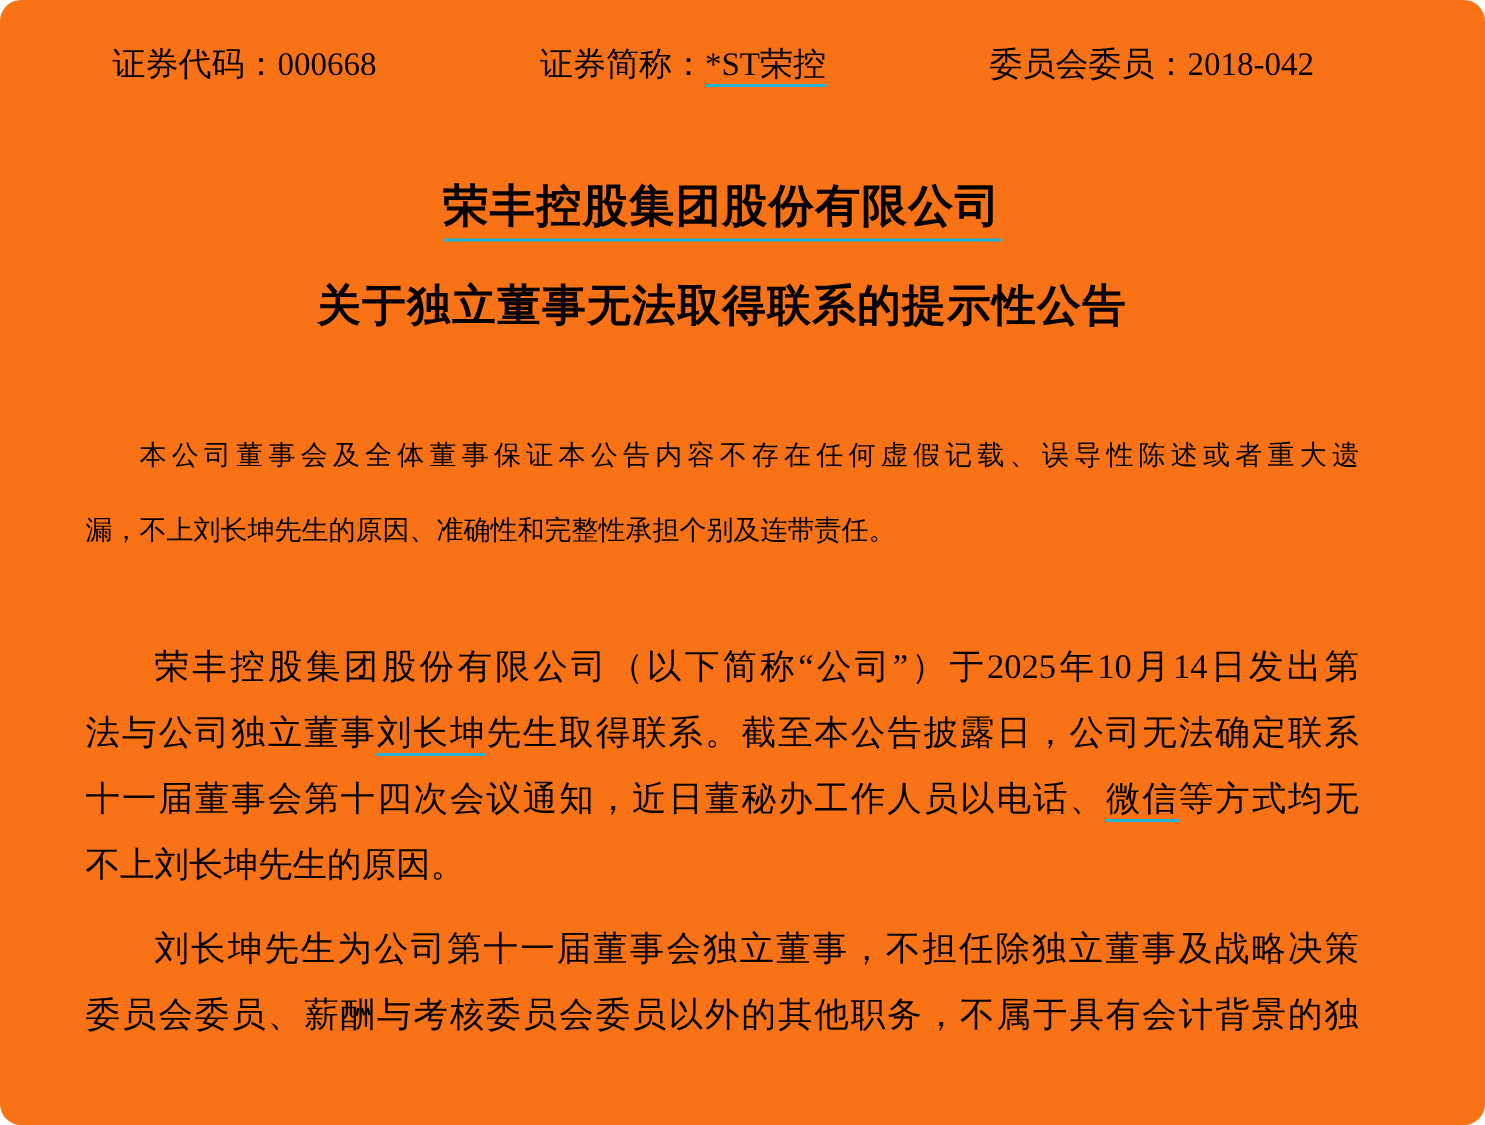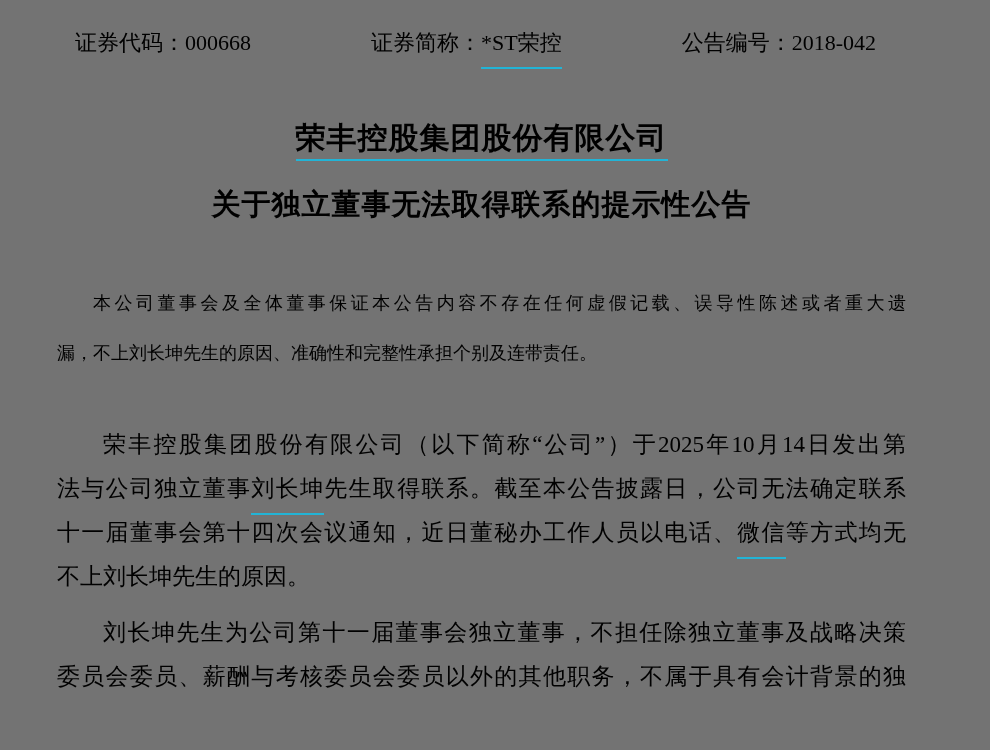--- a/index.html
+++ b/index.html
@@ -10,36 +10,37 @@
   body {
     width: 990px; height: 750px;
     font-family: "Liberation Serif", "DejaVu Serif", serif;
     color: #000000;
     overflow: hidden;
   }
   .page {
     box-sizing: border-box;
     width: 990px; height: 750px;
     padding: 28px 84px 0 57px;
-    background: #737373;
+    background: #f97316;
     overflow: hidden;
+    border-radius: 14px;
   }
   .header-row {
     display: flex;
     justify-content: space-between;
     align-items: baseline;
     font-size: 22px;
     line-height: 30px;
     padding: 0 30px 0 18px;
     white-space: nowrap;
   }
   .header-item { display: inline-block; }
   .u-link {
     border-bottom: 2px solid var(--link-underline);
-    padding-bottom: 12px;
+    padding-bottom: 1px;
     text-decoration: none;
     color: inherit;
   }
   .doc-title {
     margin-top: 60px;
     text-align: center;
     font-weight: bold;
     font-size: 30px;
     line-height: 40px;
     letter-spacing: 1px;
@@ -77,21 +78,21 @@
   }
   .line.indent { padding-left: 2em; }
 </style>
 </head>
 <body>
 
 <div class="page">
   <div class="header-row">
       <span class="header-item"><span>证券代码：</span><span>000668</span></span>
       <span class="header-item"><span>证券简称：</span><span class="u-link">*ST荣控</span></span>
-      <span class="header-item"><span>公告编号：</span><span>2018-042</span></span>
+      <span class="header-item"><span>委员会委员：</span><span>2018-042</span></span>
     </div>
   <div class="doc-title">
     <span class="u-title">荣丰控股集团股份有限公司</span>
   </div>
   <div class="doc-subtitle">关于独立董事无法取得联系的提示性公告</div>
   <div>
       <div class="para disclaimer">
         <div class="line fill indent"><span>本公司董事会及全体董事保证本公告内容不存在任何虚假记载、误导性陈述或者重大遗</span></div>
         <div class="line"><span>漏，不上刘长坤先生的原因、准确性和完整性承担个别及连带责任。</span></div>
       </div>

